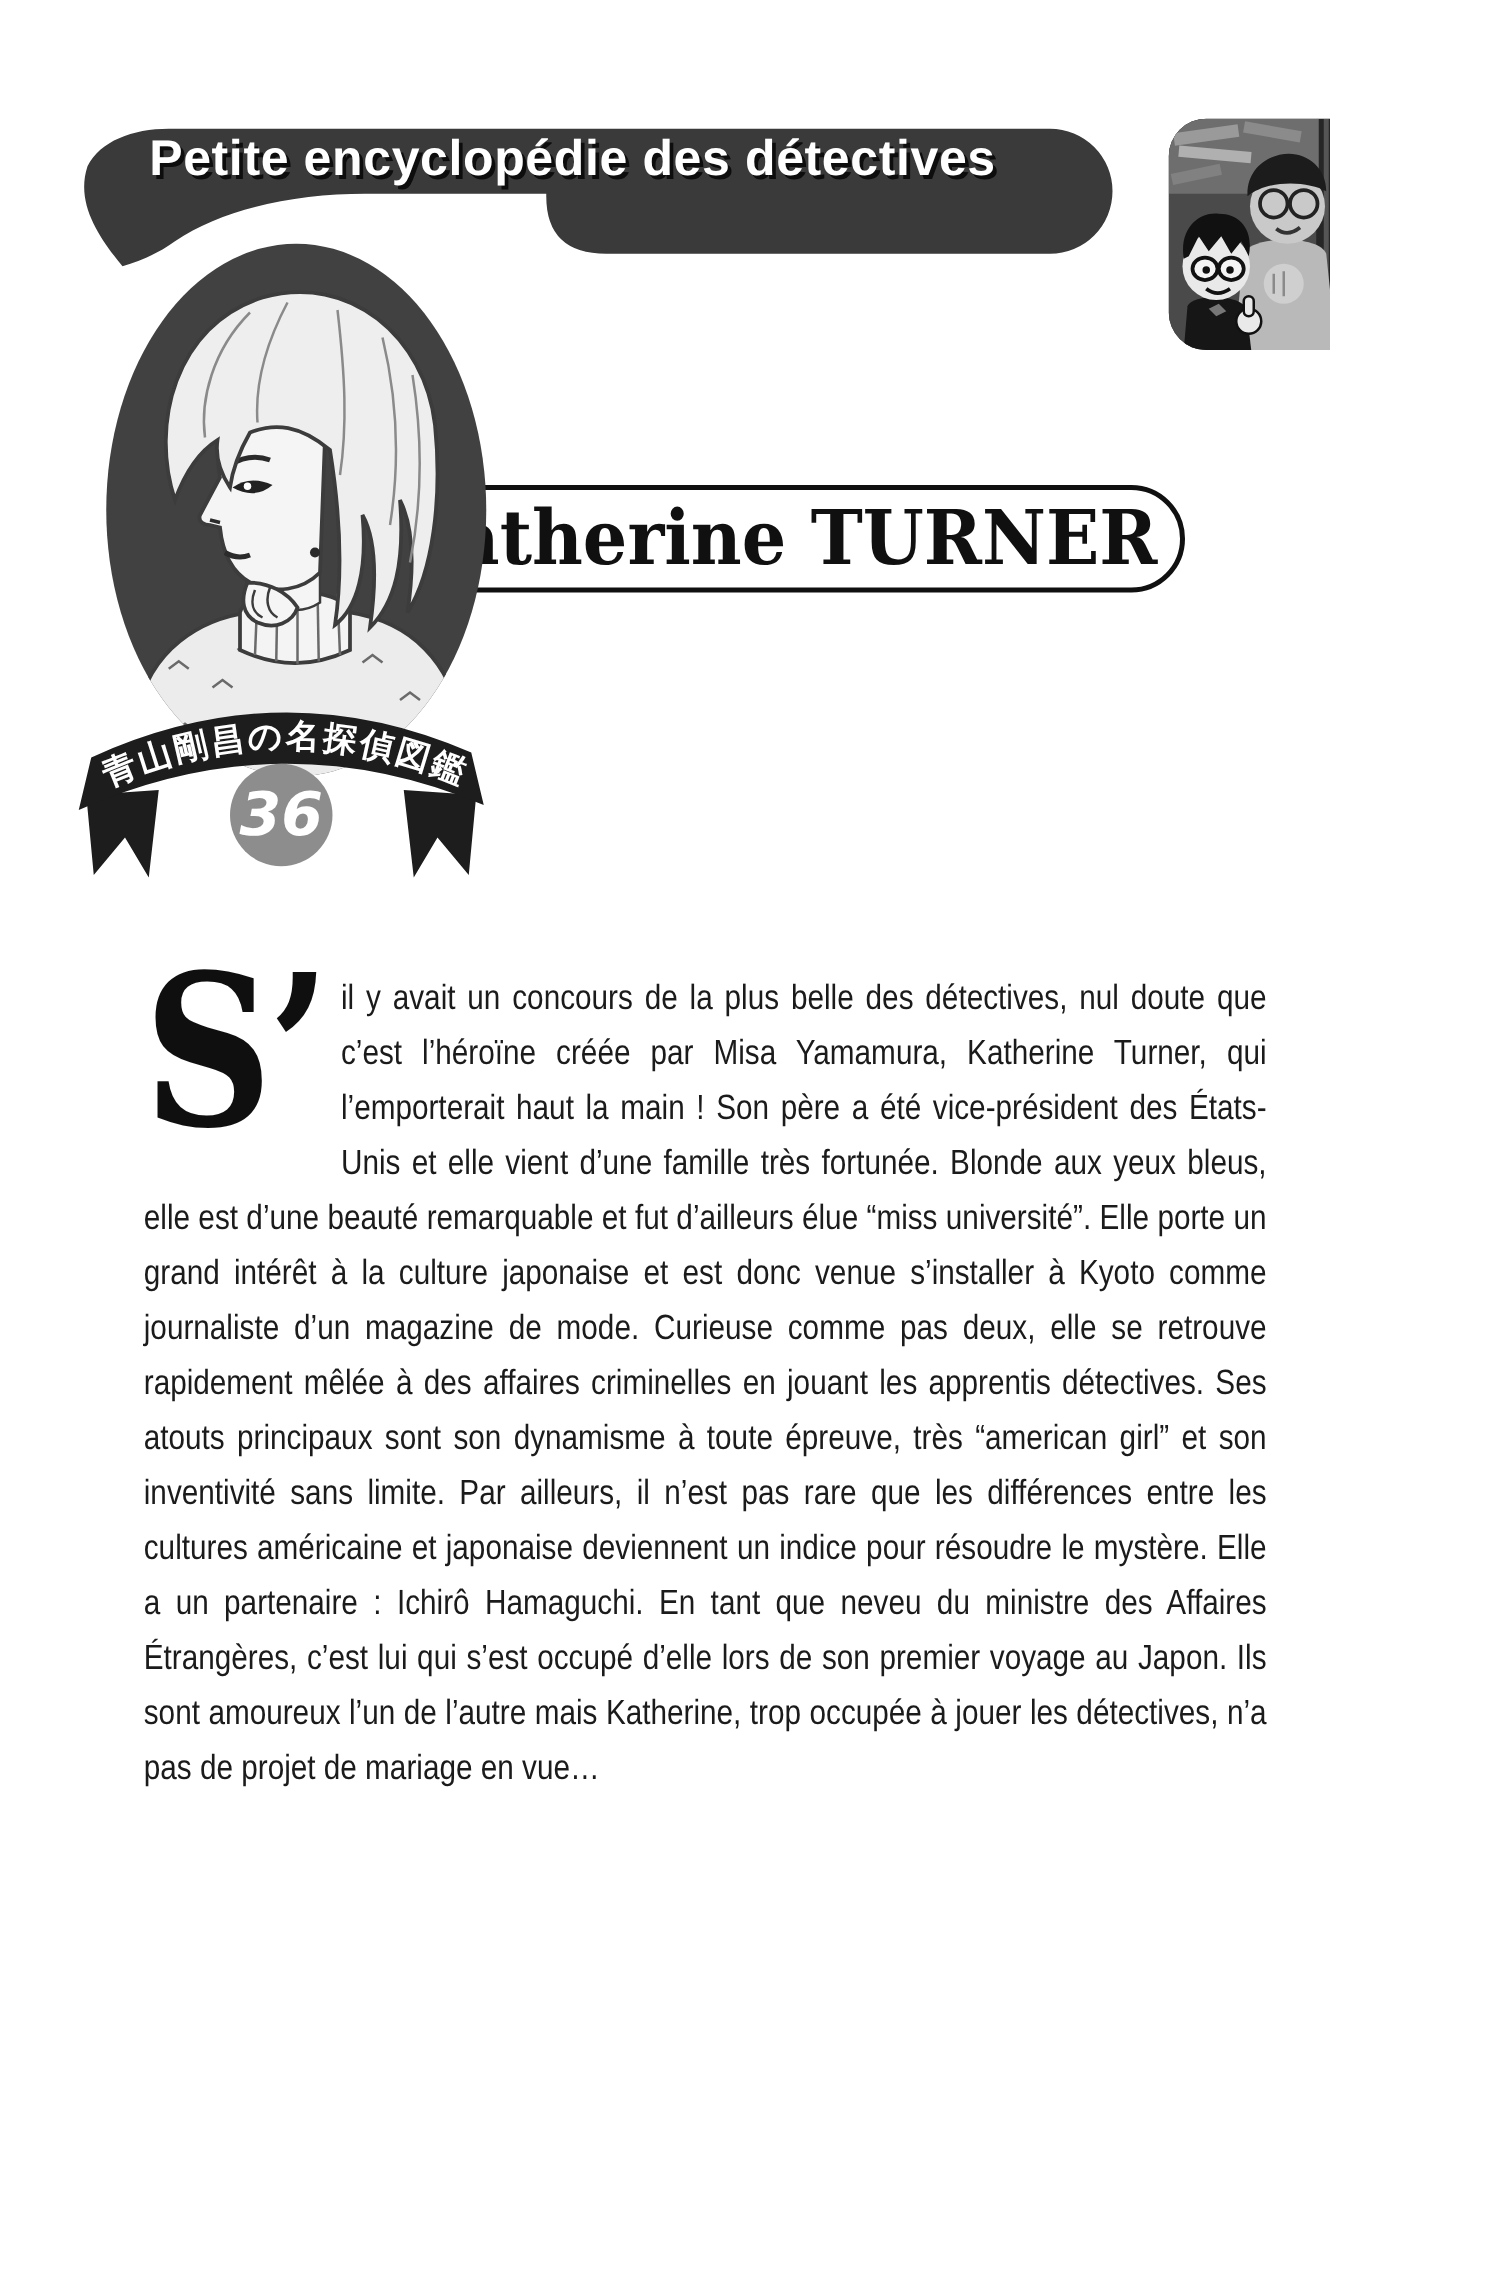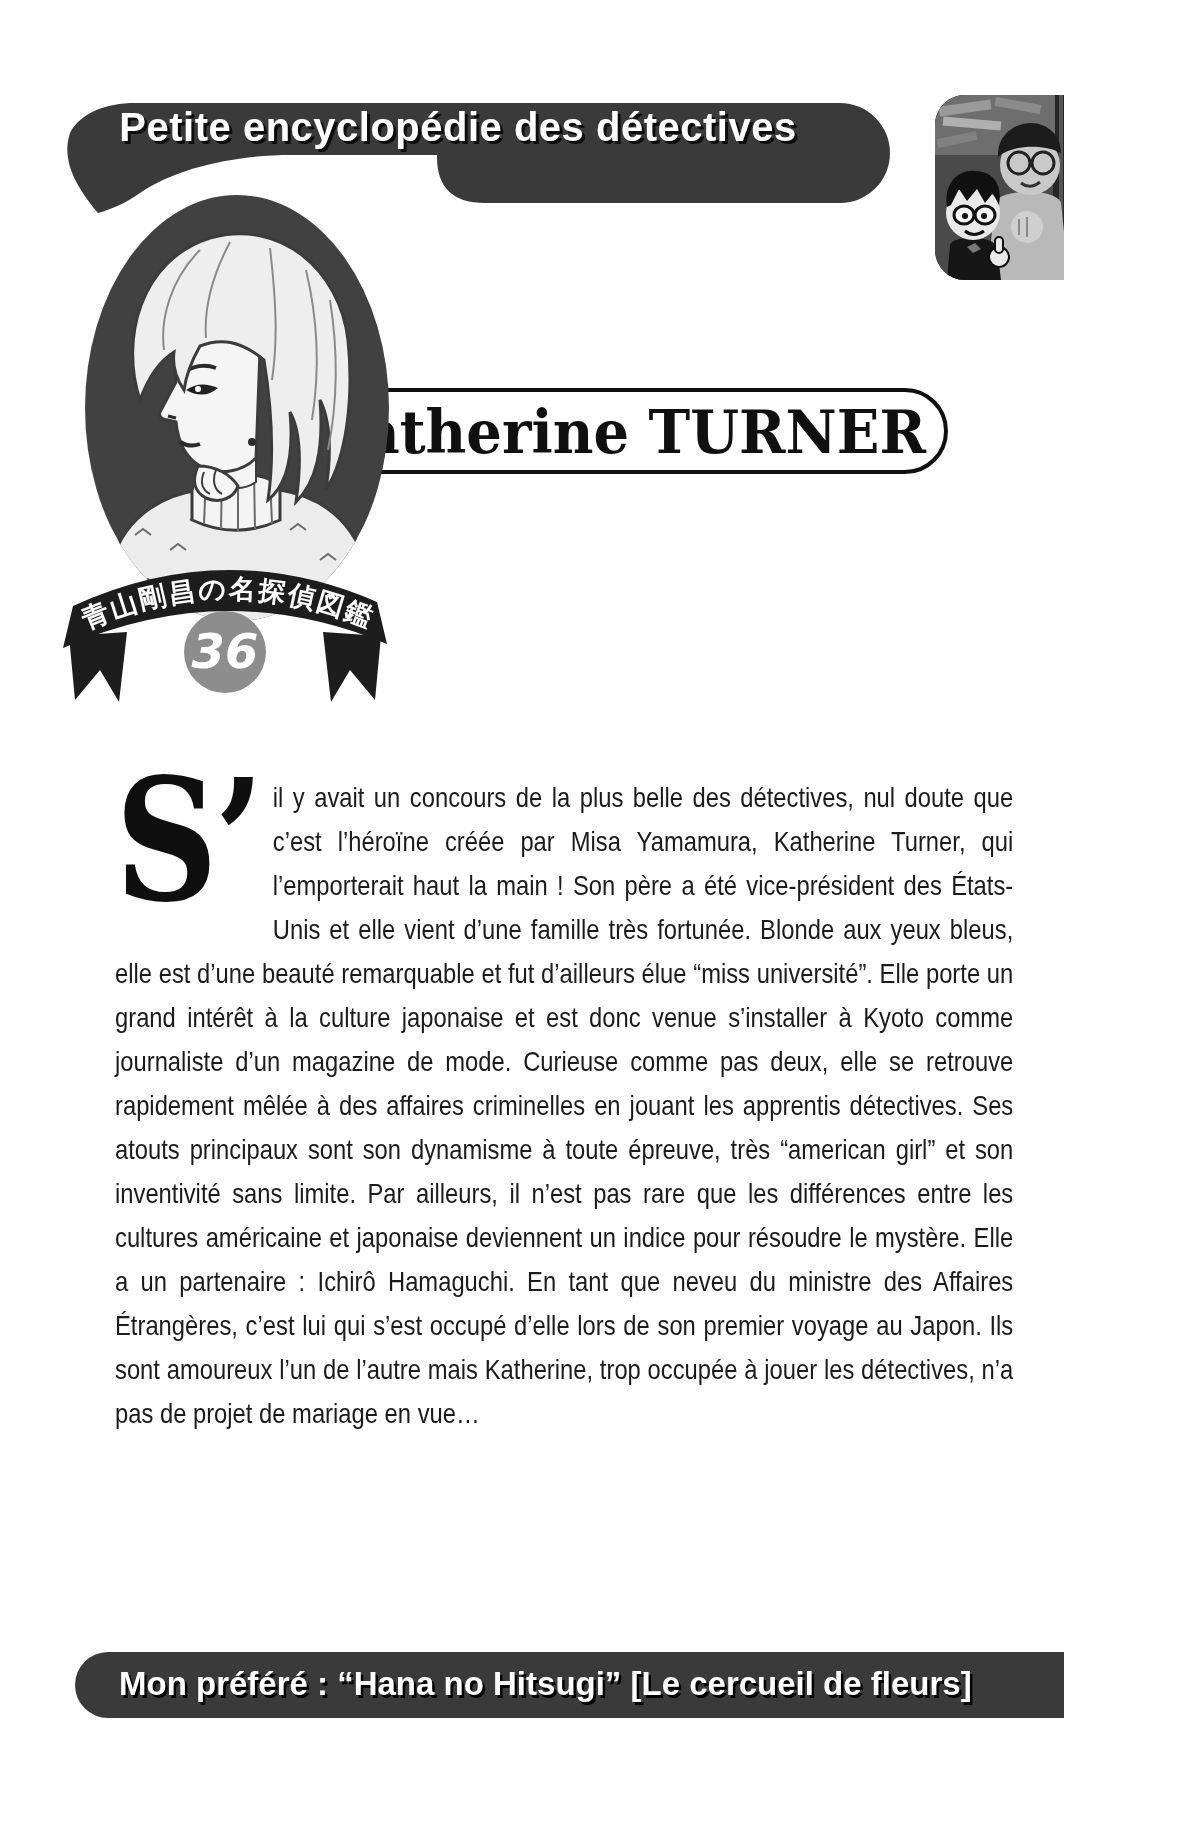--- a/index.html
+++ b/index.html
@@ -172,17 +172,14 @@
       </text>
       <circle cx="170" cy="112" r="41" fill="#8d8d8d"></circle>
       <text id="issue-number-text" x="170" y="128" text-anchor="middle" font-family="'DejaVu Sans',sans-serif" font-size="48" font-weight="bold" font-style="italic" fill="#ffffff">36</text>
     </svg>
   </div>
 
   <div class="article">
     <span class="dropcap">S’</span><span>il y avait un concours de la plus belle des détectives, nul doute que c’est l’héroïne créée par Misa Yamamura, Katherine Turner, qui l’emporterait haut la main ! Son père a été vice-président des États-Unis et elle vient d’une famille très fortunée. Blonde aux yeux bleus, elle est d’une beauté remarquable et fut d’ailleurs élue “miss université”. Elle porte un grand intérêt à la culture japonaise et est donc venue s’installer à Kyoto comme journaliste d’un magazine de mode. Curieuse comme pas deux, elle se retrouve rapidement mêlée à des affaires criminelles en jouant les apprentis détectives. Ses atouts principaux sont son dynamisme à toute épreuve, très “american girl” et son inventivité sans limite. Par ailleurs, il n’est pas rare que les différences entre les cultures américaine et japonaise deviennent un indice pour résoudre le mystère. Elle a un partenaire : Ichirô Hamaguchi. En tant que neveu du ministre des Affaires Étrangères, c’est lui qui s’est occupé d’elle lors de son premier voyage au Japon. Ils sont amoureux l’un de l’autre mais Katherine, trop occupée à jouer les détectives, n’a pas de projet de mariage en vue…</span>
   </div>
 
-  <div class="fav-bar">
-    <span>Mon préféré : “Hana no Hitsugi” [Le cercueil de fleurs]</span>
-  </div>
 
 </div>
 
 </body></html>

